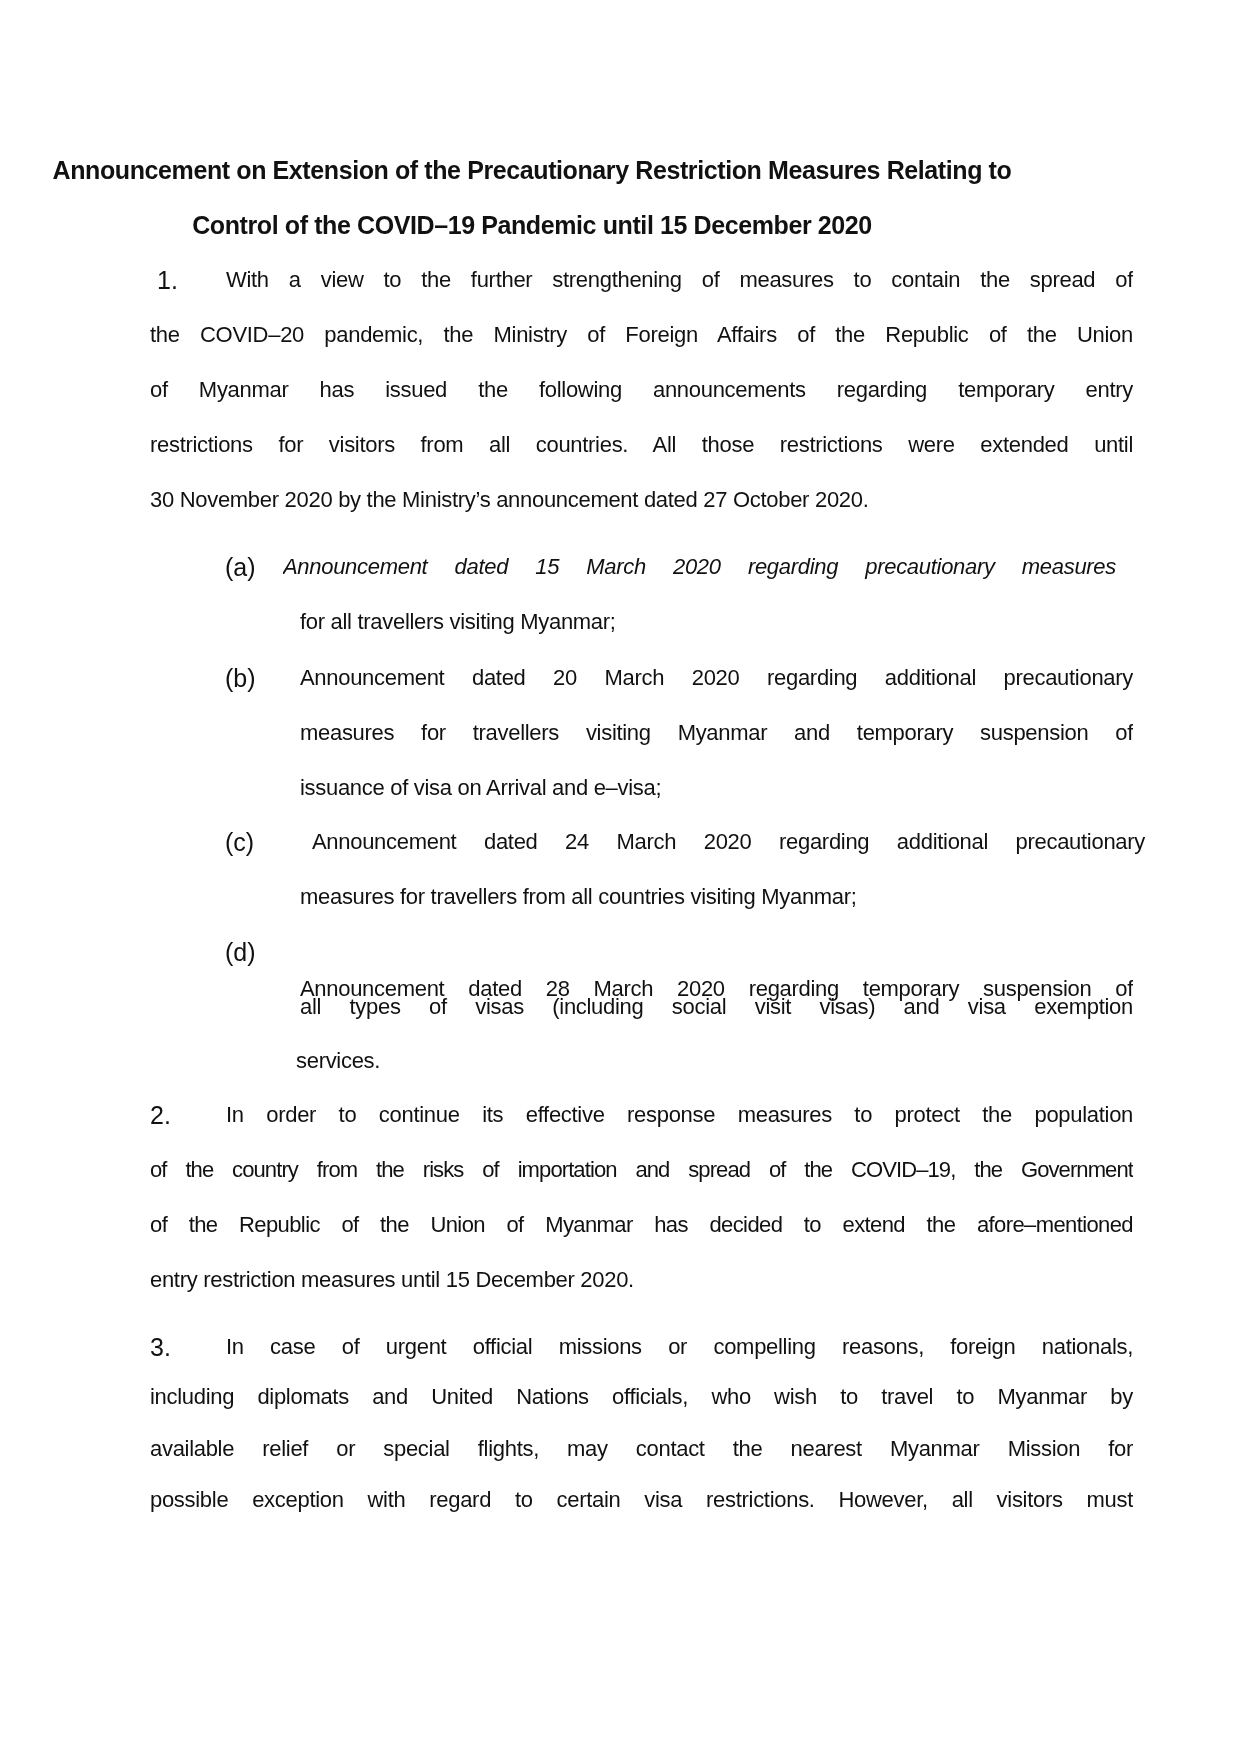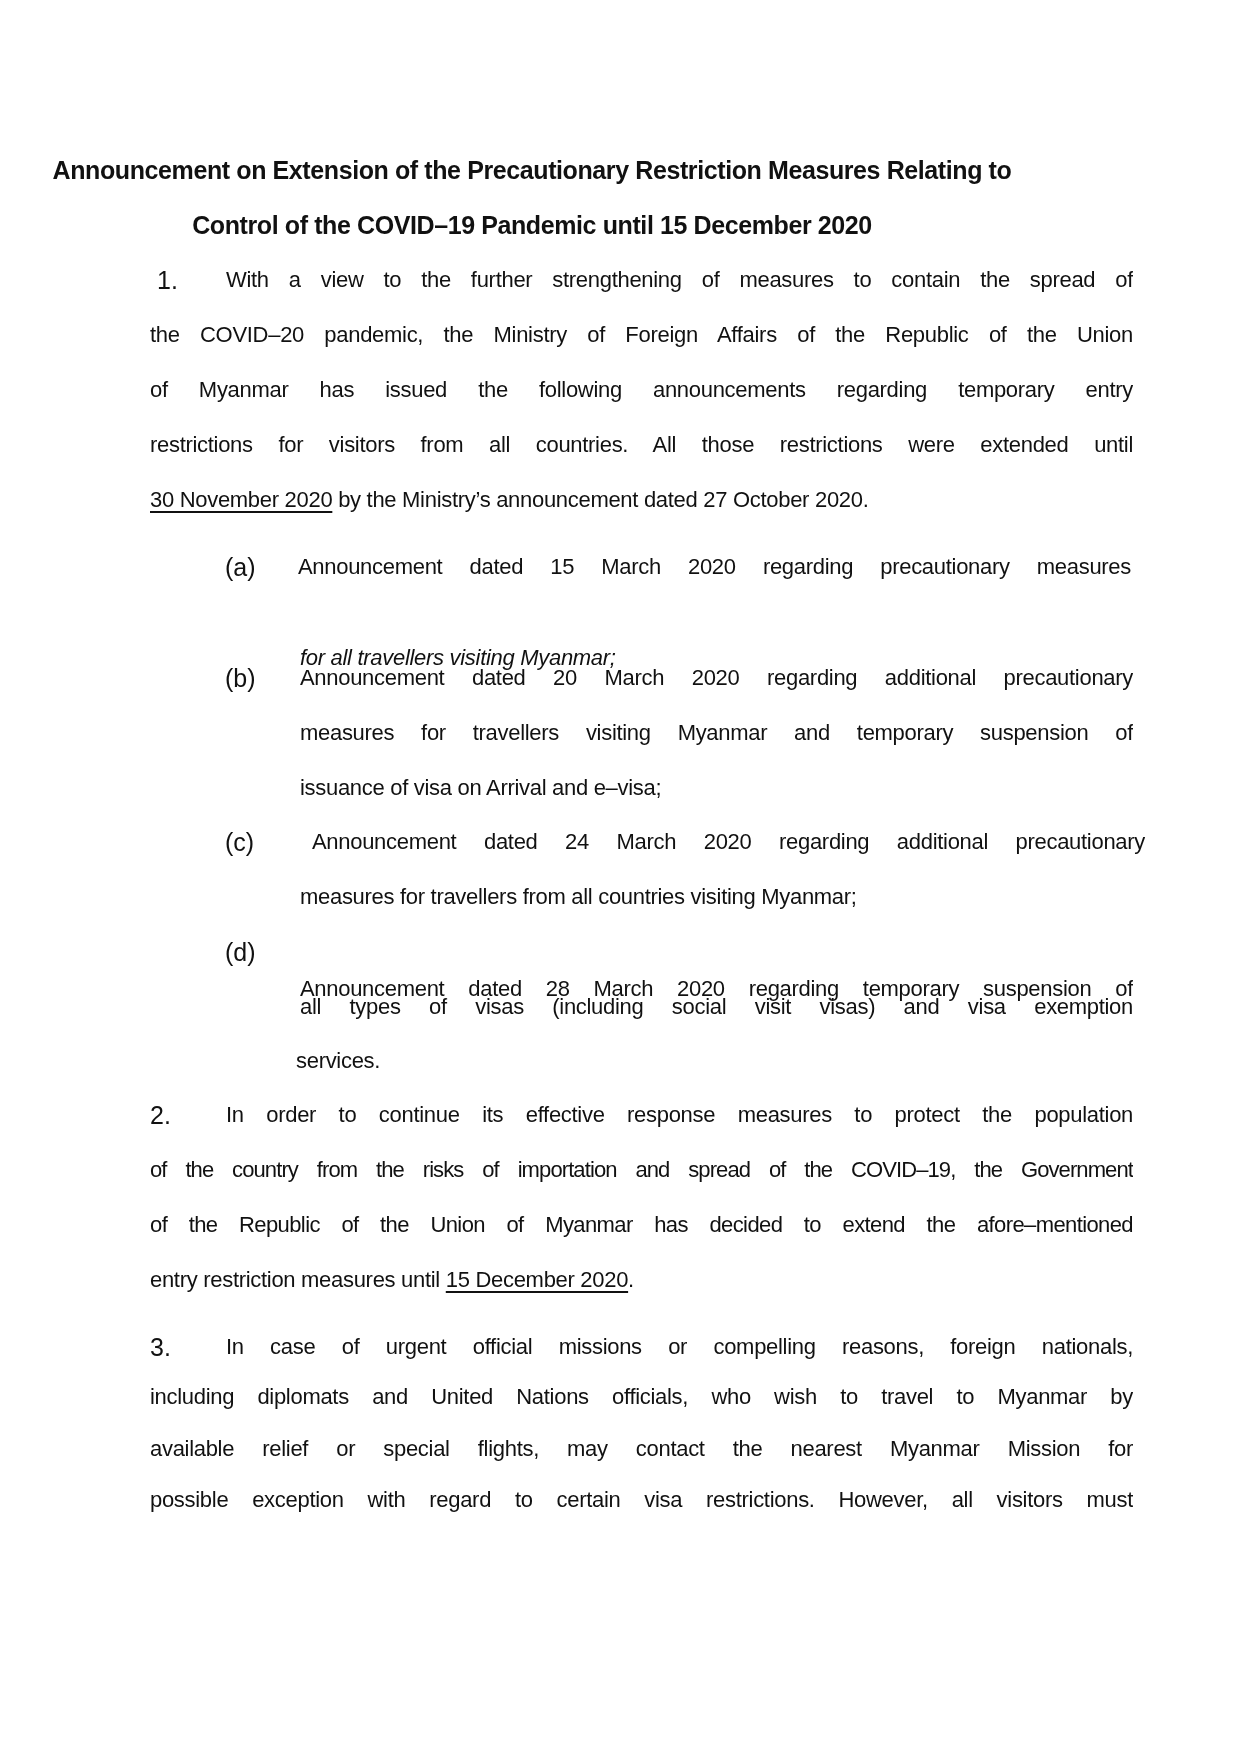--- a/index.html
+++ b/index.html
@@ -2,41 +2,41 @@
 <html><head>
 <meta charset="utf-8">
 <style>
   html, body { margin: 0; padding: 0; background: #ffffff; }
   body { width: 1240px; height: 1754px; position: relative; overflow: hidden;
          font-family: "Liberation Sans", "DejaVu Sans", sans-serif; color: #111111; }
   .line { position: absolute; font-size: 22px; line-height: 32px; white-space: nowrap;
           height: 32px; letter-spacing: -0.3px; }
   .just { text-align: justify; text-align-last: justify; white-space: normal; overflow: hidden; }
   .title { font-weight: bold; text-align: center; left: 0; width: 1064px; font-size: 25px; letter-spacing: -0.4px; }
-  .u { text-decoration: underline; text-underline-offset: 4px; }
+  .u { text-underline-offset: 4px; }
   .num { position: absolute; font-size: 25px; line-height: 32px; }
 </style>
 </head>
 <body>
 
 <div class="line title" style="top:154px;">Announcement on Extension of the Precautionary Restriction Measures Relating to</div>
 <div class="line title" style="top:209px;text-align:center;">Control of the COVID–19 Pandemic until 15 December 2020</div>
 
 <div>
   <span class="num" style="left:157px; top:264px;">1.</span>
   <div class="line just" style="left: 226px; width: 907px; top: 264px; white-space: normal;">With a view to the further strengthening of measures to contain the spread of</div>
   <div class="line just" style="left: 150px; width: 983px; top: 319px; white-space: normal;">the COVID–20 pandemic, the Ministry of Foreign Affairs of the Republic of the Union</div>
   <div class="line just" style="left: 150px; width: 983px; top: 374px; white-space: normal;">of Myanmar has issued the following announcements regarding temporary entry</div>
   <div class="line just" style="left: 150px; width: 983px; top: 429px; white-space: normal;">restrictions for visitors from all countries. All those restrictions were extended until</div>
   <div class="line" style="left:150px; top:484px;"><span class="u">30 November 2020</span><span> by the Ministry’s announcement dated 27 October 2020.</span></div>
 
   <div>
     <span class="num" style="left:225px; top:551px;">(a)</span>
-    <div class="line just" style="left: 298px; width: 833px; top: 551px; white-space: normal;">Announcement dated 15 March 2020 regarding precautionary measures</div>
-    <div class="line" style="left:300px; top:642px;font-style:italic;">for all travellers visiting Myanmar;</div>
+    <div class="line just" style="left: 283px; width: 833px; top: 551px; white-space: normal; font-style: italic;">Announcement dated 15 March 2020 regarding precautionary measures</div>
+    <div class="line" style="left:300px; top:606px;">for all travellers visiting Myanmar;</div>
   </div>
 
   <div>
     <span class="num" style="left:225px; top:662px;">(b)</span>
     <div class="line just" style="left: 300px; width: 833px; top: 662px; white-space: normal;">Announcement dated 20 March 2020 regarding additional precautionary</div>
     <div class="line just" style="left: 300px; width: 833px; top: 717px; white-space: normal;">measures for travellers visiting Myanmar and temporary suspension of</div>
     <div class="line" style="left:300px; top:772px;">issuance of visa on Arrival and e–visa;</div>
   </div>
 
   <div>

